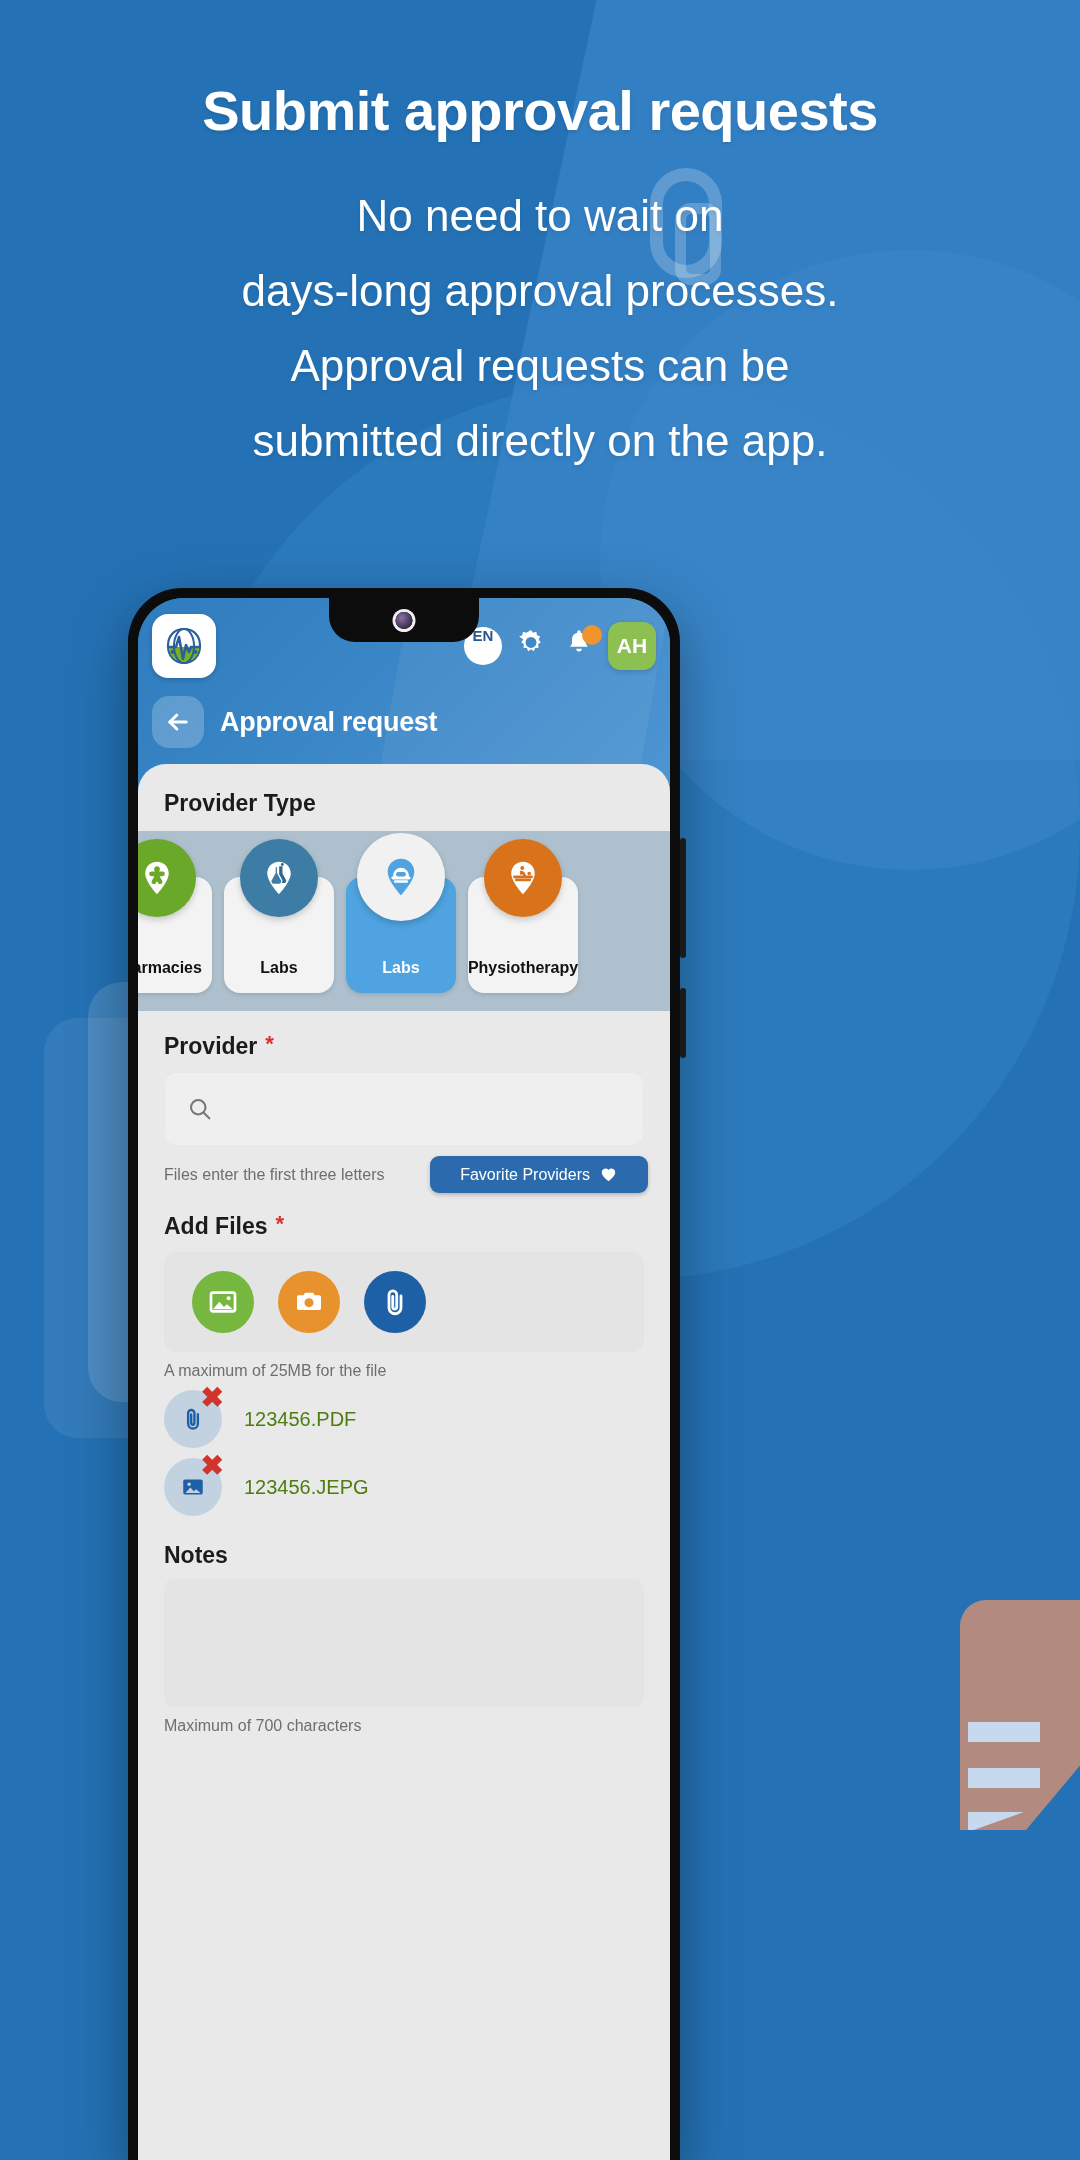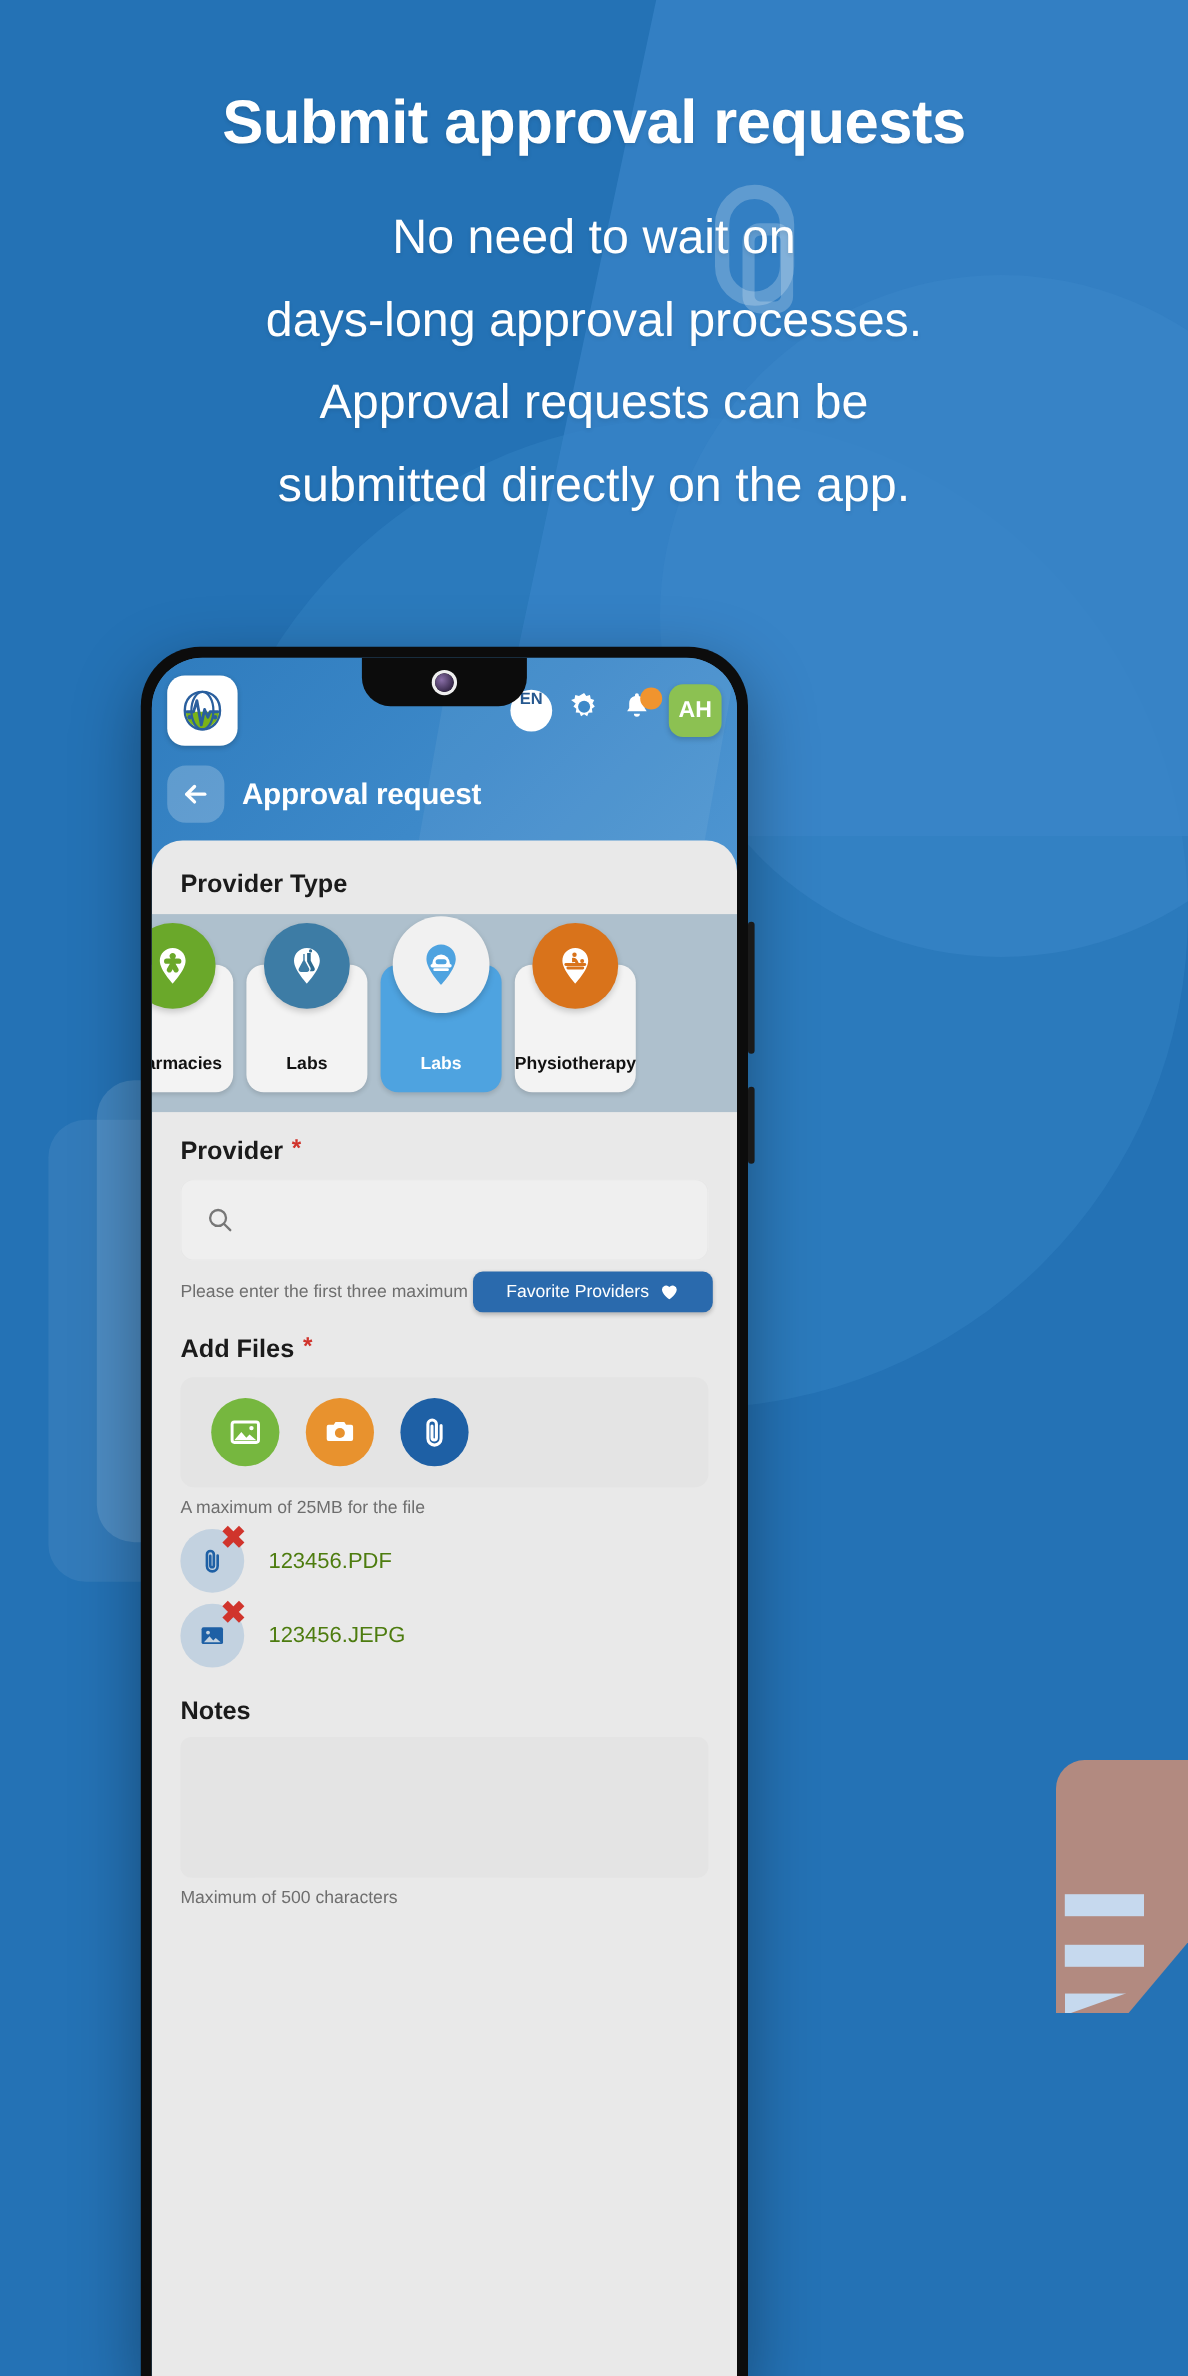--- a/index.html
+++ b/index.html
@@ -428,21 +428,21 @@
       </div>
 
       <div class="field-box">
         <svg width="28" height="28" viewBox="0 0 24 24" fill="none" stroke="#777" stroke-width="1.8">
           <circle cx="10.5" cy="10.5" r="6.2"></circle>
             <path d="M15.2 15.2L20 20" stroke-linecap="round"></path>
         </svg>
       </div>
 
       <div class="hint hint-row">
-        <span>Please enter the first three maximum</span>
+        <span>Files enter the first three letters</span>
         <span class="fav-btn">
           <span>Favorite Providers</span>
           <svg width="19" height="19" viewBox="0 0 24 24" fill="#ffffff">
             <path d="M12 20.5S3.5 14.9 3.5 9.3a4.8 4.8 0 0 1 8.5-3 4.8 4.8 0 0 1 8.5 3c0 5.6-8.5 11.2-8.5 11.2z"></path>
           </svg>
         </span>
       </div>
 
       <div class="sec-label" style="padding-top:20px;">
         <span>Add Files</span>
@@ -492,17 +492,17 @@
           <span class="x-mark">✖</span>
         </div>
         <div class="file-name">123456.JEPG</div>
       </div>
 
       <div class="sec-label" style="padding-top:26px;">
         <span>Notes</span>
       </div>
 
       <div class="notes-area"></div>
-      <div class="hint">Maximum of 500 characters</div>
+      <div class="hint">Maximum of 700 characters</div>
 
     </div>
   </div>
 </div>
 
 </body></html>

